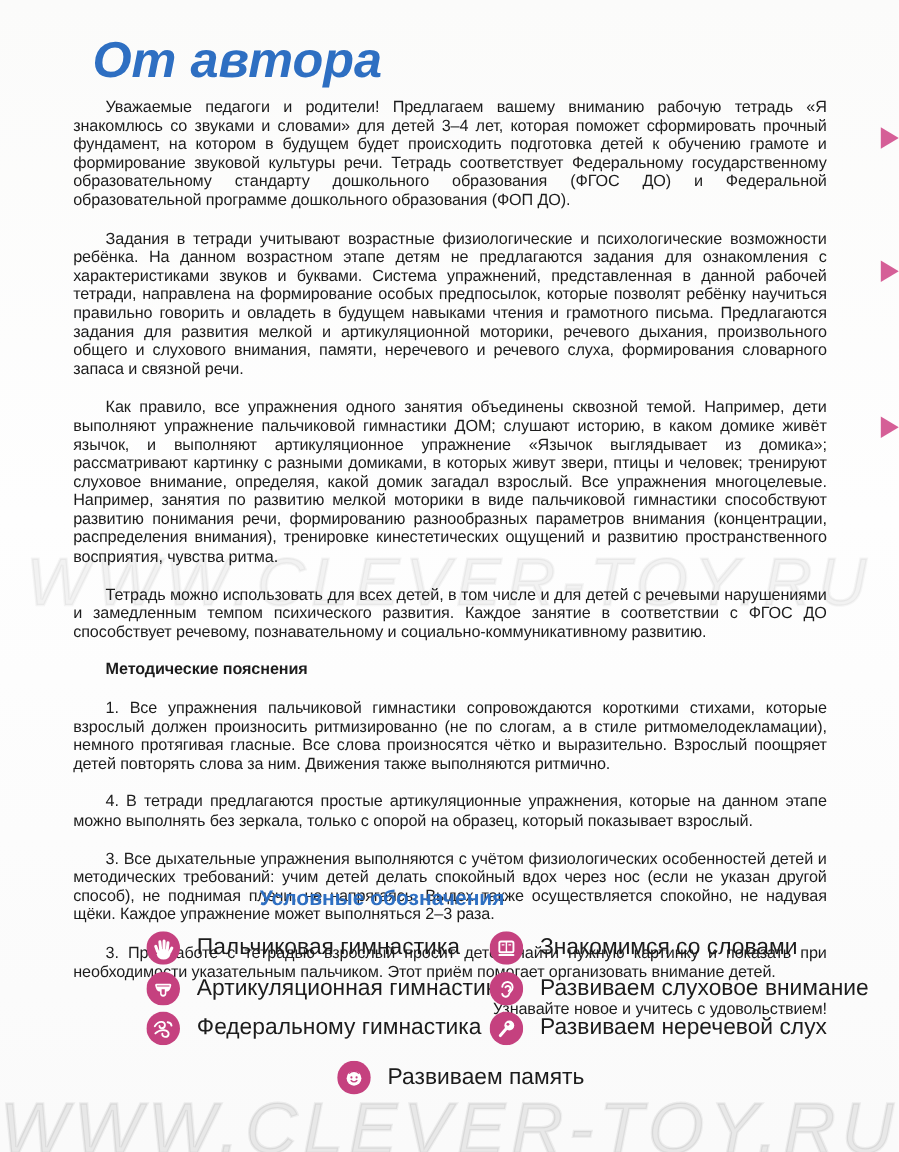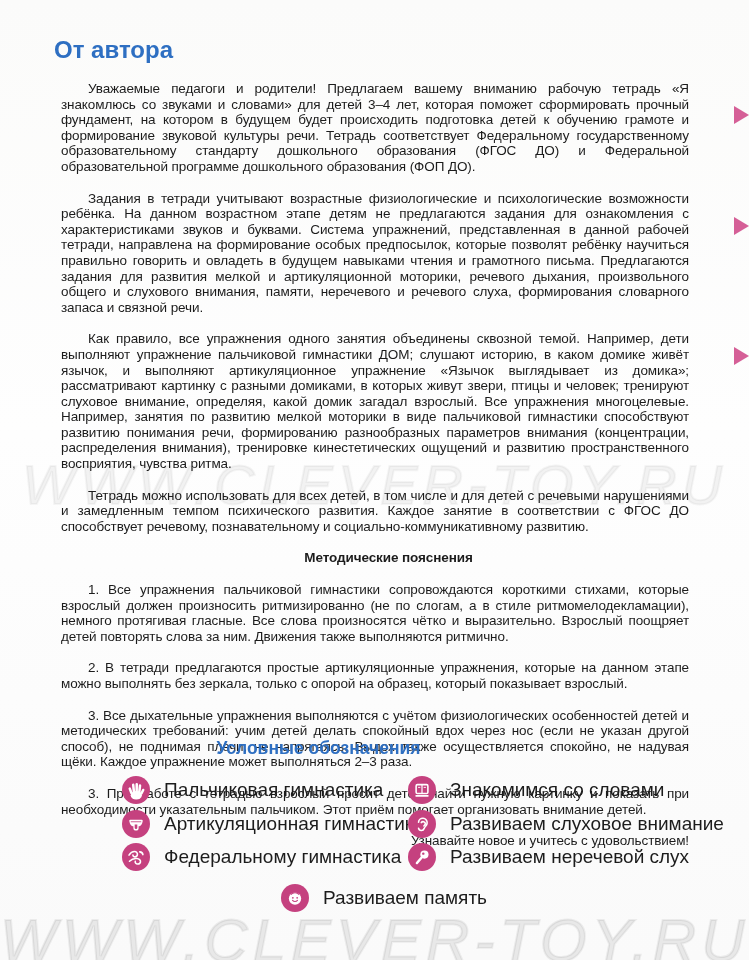--- a/index.html
+++ b/index.html
@@ -18,33 +18,34 @@
     left: 45px;
     top: 34px;
     width: 660px;
     color: #1c1c1c;
     font-size: 13.5px;
     line-height: 15.6px;
     text-align: justify;
     letter-spacing: -0.1px;
   }
   .page-title {
-    margin: 0 0 7px 9px;
-    font-size: 24px;
+    margin: 0 0 7px 32px;
+    font-size: 42px;
     line-height: 31px;
     font-weight: bold;
     color: #2e6fc2;
     letter-spacing: 0;
     text-align: left;
+    font-style: italic;
   }
   .content p { margin: 16px; text-indent: 27px; }
   .subheading {
     font-weight: bold;
     margin-top: 12px !important;
-    text-align: center;
+    text-align: left;
   }
   .note { margin-top: 9px !important; }
   .closing { margin-top: 9px !important; text-align: right; }
 
   
   .legend-heading {
     position: absolute;
     top: 738px;
     left: 0;
     width: 637px;
@@ -112,21 +113,21 @@
     <h1 class="page-title">От автора</h1>
 
     <p>Уважаемые педагоги и родители! Предлагаем вашему вниманию рабочую тетрадь «Я знакомлюсь со звуками и словами» для детей 3–4 лет, которая поможет сформировать прочный фундамент, на котором в будущем будет происходить подготовка детей к обучению грамоте и формирование звуковой культуры речи. Тетрадь соответствует Федеральному государственному образовательному стандарту дошкольного образования (ФГОС ДО) и Федеральной образовательной программе дошкольного образования (ФОП ДО).</p>
     <p>Задания в тетради учитывают возрастные физиологические и психологические возможности ребёнка. На данном возрастном этапе детям не предлагаются задания для ознакомления с характеристиками звуков и буквами. Система упражнений, представленная в данной рабочей тетради, направлена на формирование особых предпосылок, которые позволят ребёнку научиться правильно говорить и овладеть в будущем навыками чтения и грамотного письма. Предлагаются задания для развития мелкой и артикуляционной моторики, речевого дыхания, произвольного общего и слухового внимания, памяти, неречевого и речевого слуха, формирования словарного запаса и связной речи.</p>
     <p>Как правило, все упражнения одного занятия объединены сквозной темой. Например, дети выполняют упражнение пальчиковой гимнастики ДОМ; слушают историю, в каком домике живёт язычок, и выполняют артикуляционное упражнение «Язычок выглядывает из домика»; рассматривают картинку с разными домиками, в которых живут звери, птицы и человек; тренируют слуховое внимание, определяя, какой домик загадал взрослый. Все упражнения многоцелевые. Например, занятия по развитию мелкой моторики в виде пальчиковой гимнастики способствуют развитию понимания речи, формированию разнообразных параметров внимания (концентрации, распределения внимания), тренировке кинестетических ощущений и развитию пространственного восприятия, чувства ритма.</p>
     <p>Тетрадь можно использовать для всех детей, в том числе и для детей с речевыми нарушениями и замедленным темпом психического развития. Каждое занятие в соответствии с ФГОС ДО способствует речевому, познавательному и социально-коммуникативному развитию.</p>
 
     <p class="subheading">Методические пояснения</p>
 
     <p class="note">1. Все упражнения пальчиковой гимнастики сопровождаются короткими стихами, которые взрослый должен произносить ритмизированно (не по слогам, а в стиле ритмомелодекламации), немного протягивая гласные. Все слова произносятся чётко и выразительно. Взрослый поощряет детей повторять слова за ним. Движения также выполняются ритмично.</p>
-    <p class="note">2. В тетради предлагаются простые артикуляционные упражнения, которые на данном этапе можно выполнять без зеркала, только с опорой на образец, который показывает взрослый.</p>
+    <p class="note">4. В тетради предлагаются простые артикуляционные упражнения, которые на данном этапе можно выполнять без зеркала, только с опорой на образец, который показывает взрослый.</p>
     <p class="note">3. Все дыхательные упражнения выполняются с учётом физиологических особенностей детей и методических требований: учим детей делать спокойный вдох через нос (если не указан другой способ), не поднимая плечи, не напрягаясь. Выдох также осуществляется спокойно, не надувая щёки. Каждое упражнение может выполняться 2–3 раза.</p>
     <p class="note">3. При работе с тетрадью взрослый просит детей найти нужную картинку и показать при необходимости указательным пальчиком. Этот приём помогает организовать внимание детей.</p>
 
     <p class="closing">Узнавайте новое и учитесь с удовольствием!</p>
   </div>
 
   <div class="legend-heading">Условные обозначения</div>
 
   <div class="legend-item" style="left:122px; top:776px;">
     <span class="legend-icon">

